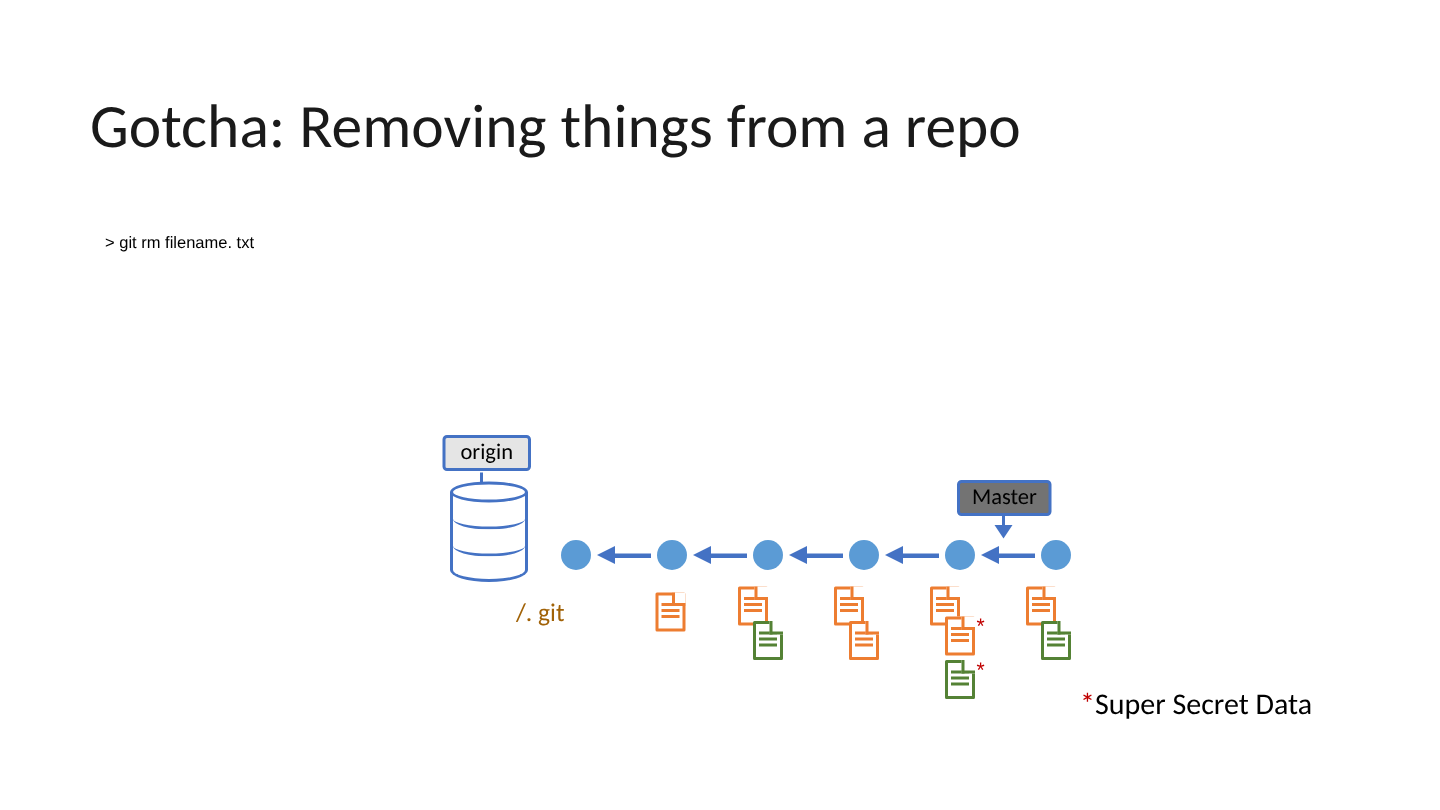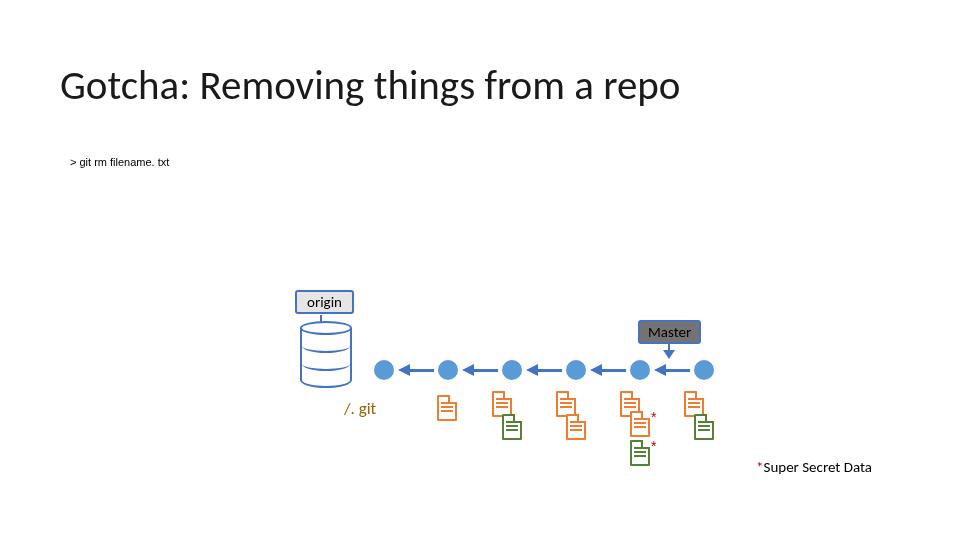--- a/index.html
+++ b/index.html
@@ -207,23 +207,23 @@
   .star {
     position:absolute;
     font-size:14px;
     font-family:"Segoe UI", Arial, sans-serif;
     color:#C00000;
     line-height:1;
   }
 
   .footnote {
     position: absolute;
-    left: 756px;
+    left: 720px;
     top: 168px;
-    font-size: 15px;
+    font-size: 20px;
   }
   .footnote .ast { color:#C00000; }
 </style>
 </head>
 <body>
 
 <div class="title">Gotcha: Removing things from a repo</div>
 
 <div class="bullets">
   <div style="height:10px"></div>

